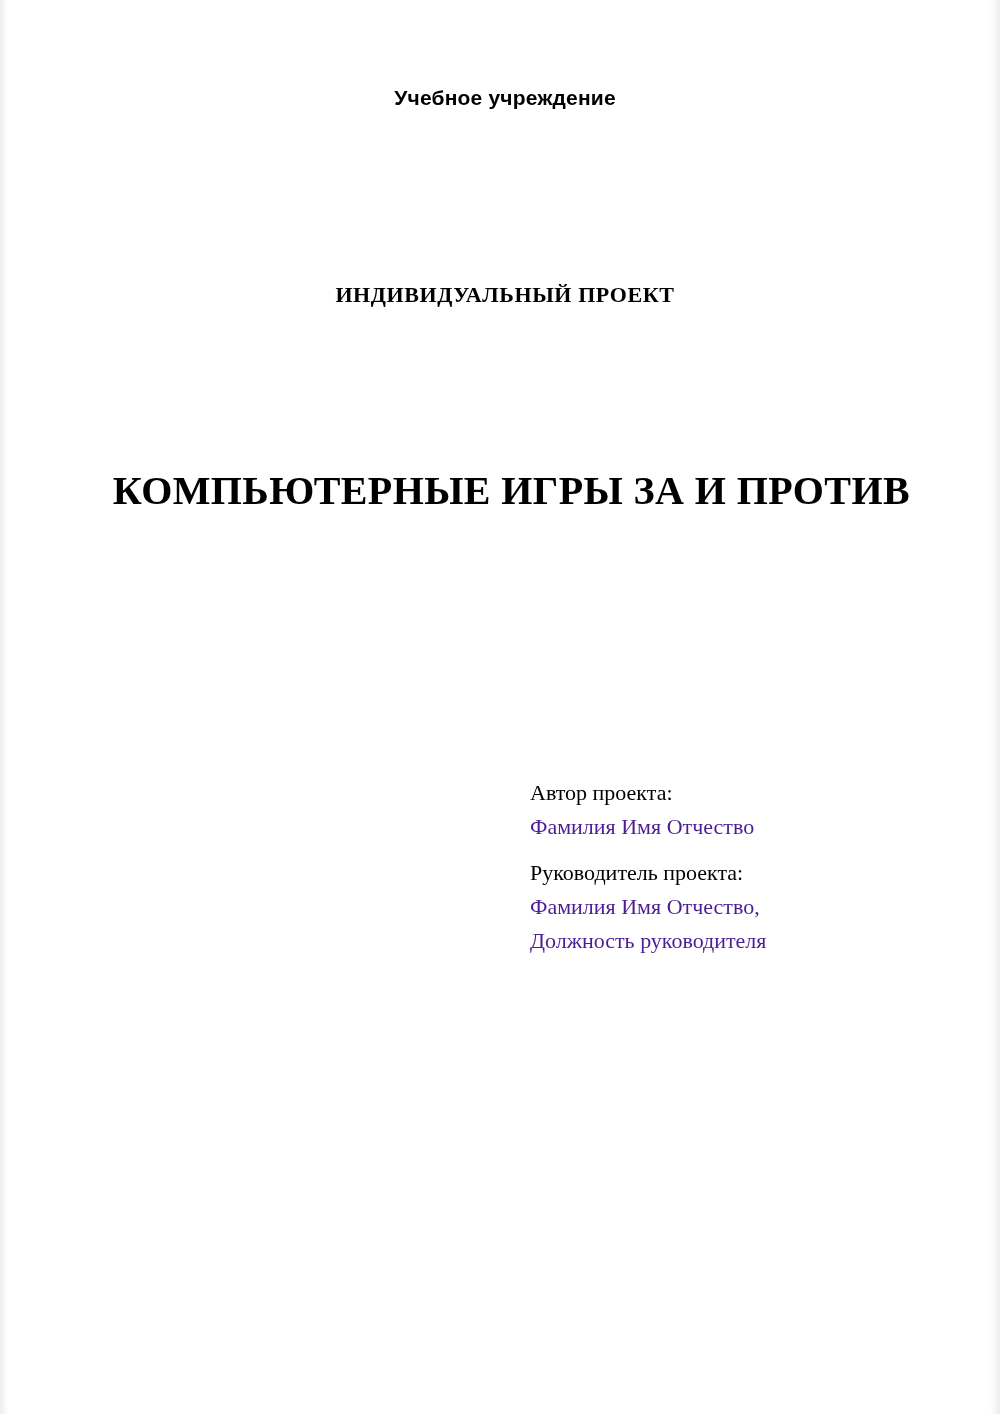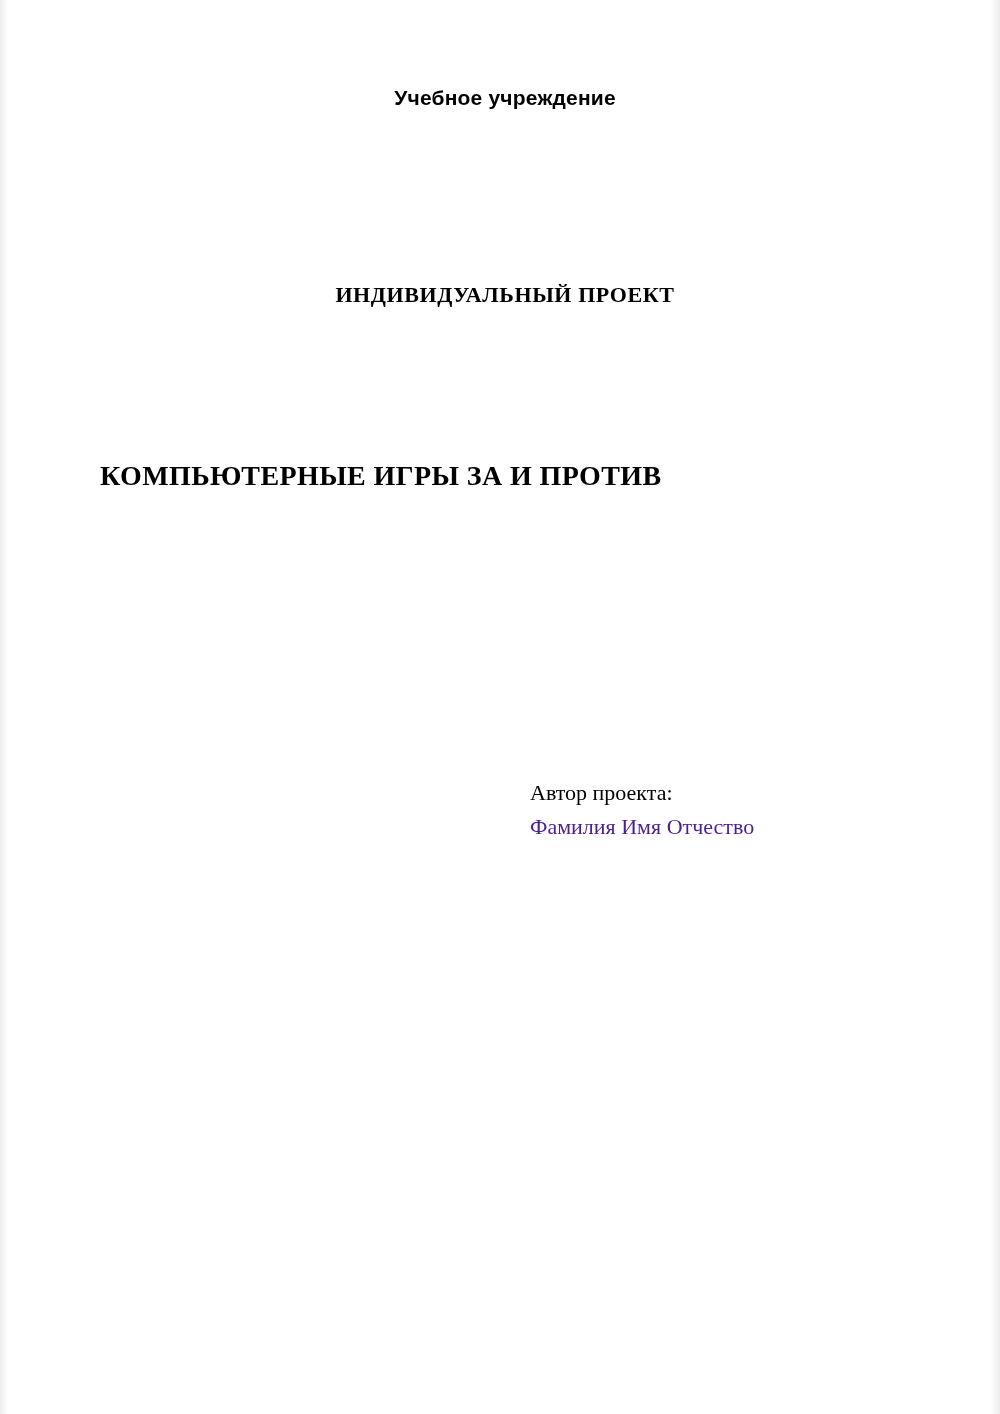--- a/index.html
+++ b/index.html
@@ -68,22 +68,22 @@
     font-weight: 700;
     letter-spacing: 0.6px;
     margin-top: 20px;
   }
 
   .main-title {
     position: absolute;
     top: 440px;
     left: -20px;
     right: -20px;
-    text-align: left;
-    font-size: 28px;
+    text-align: right;
+    font-size: 40px;
     font-weight: 700;
     letter-spacing: 0.4px;
     line-height: 1.22;
   }
 
   .credits {
     position: absolute;
     top: 776px;
     left: 410px;
     width: 430px;
@@ -135,17 +135,24 @@
     <div class="project-type">ИНДИВИДУАЛЬНЫЙ ПРОЕКТ</div>
 
     <h1 class="main-title">КОМПЬЮТЕРНЫЕ ИГРЫ ЗА И ПРОТИВ</h1>
 
     <div class="credits">
       <div class="block">
         <div class="label">Автор проекта:</div>
         <div class="value">Фамилия Имя Отчество</div>
       </div>
 
+      <div class="block">
+        <div class="label">Руководитель проекта:</div>
+        <div class="value">
+          <span class="value-line">Фамилия Имя Отчество,</span>
+          <span class="value-line">Должность руководителя</span>
+        </div>
+      </div>
     </div>
 
 
   </div>
 </div>
 
 </body></html>

